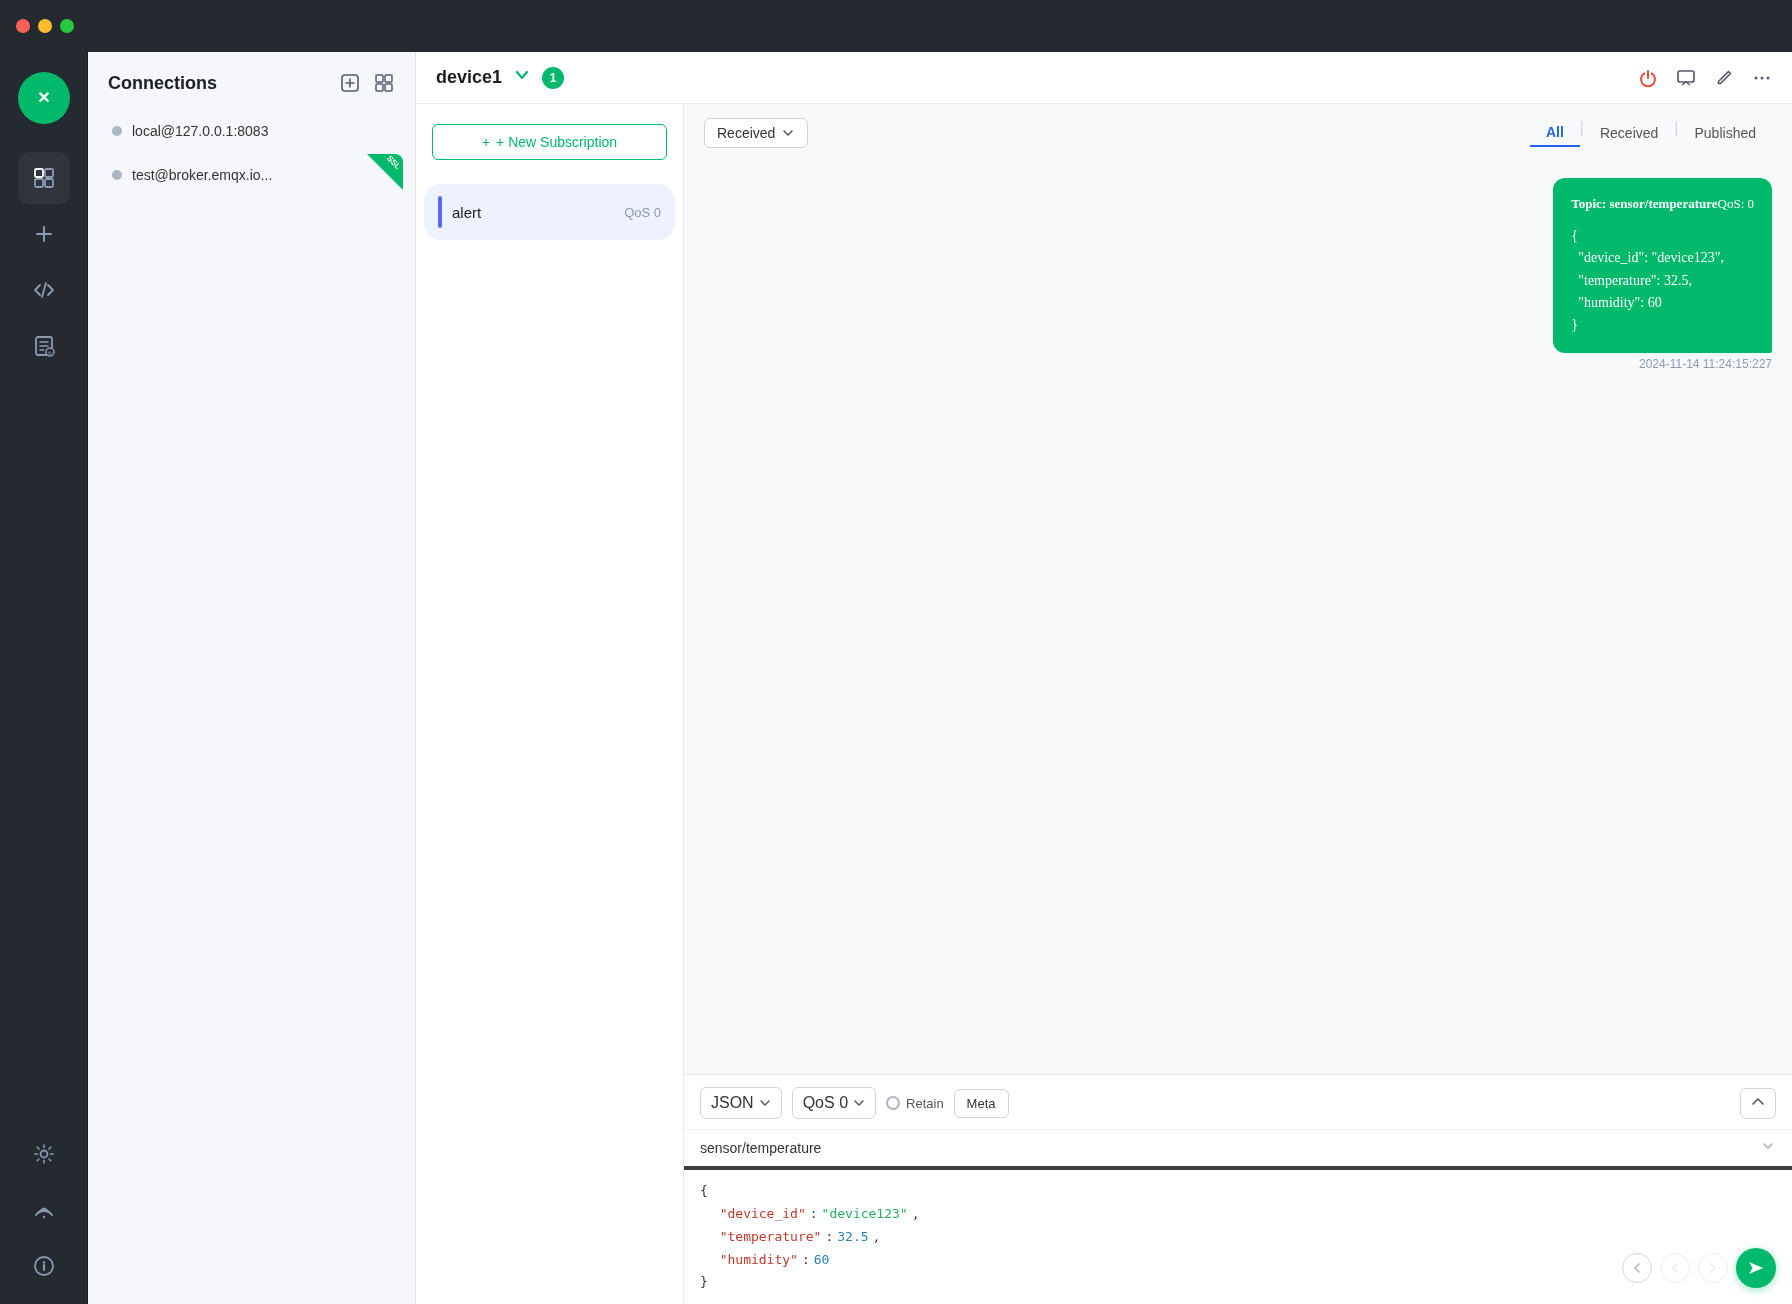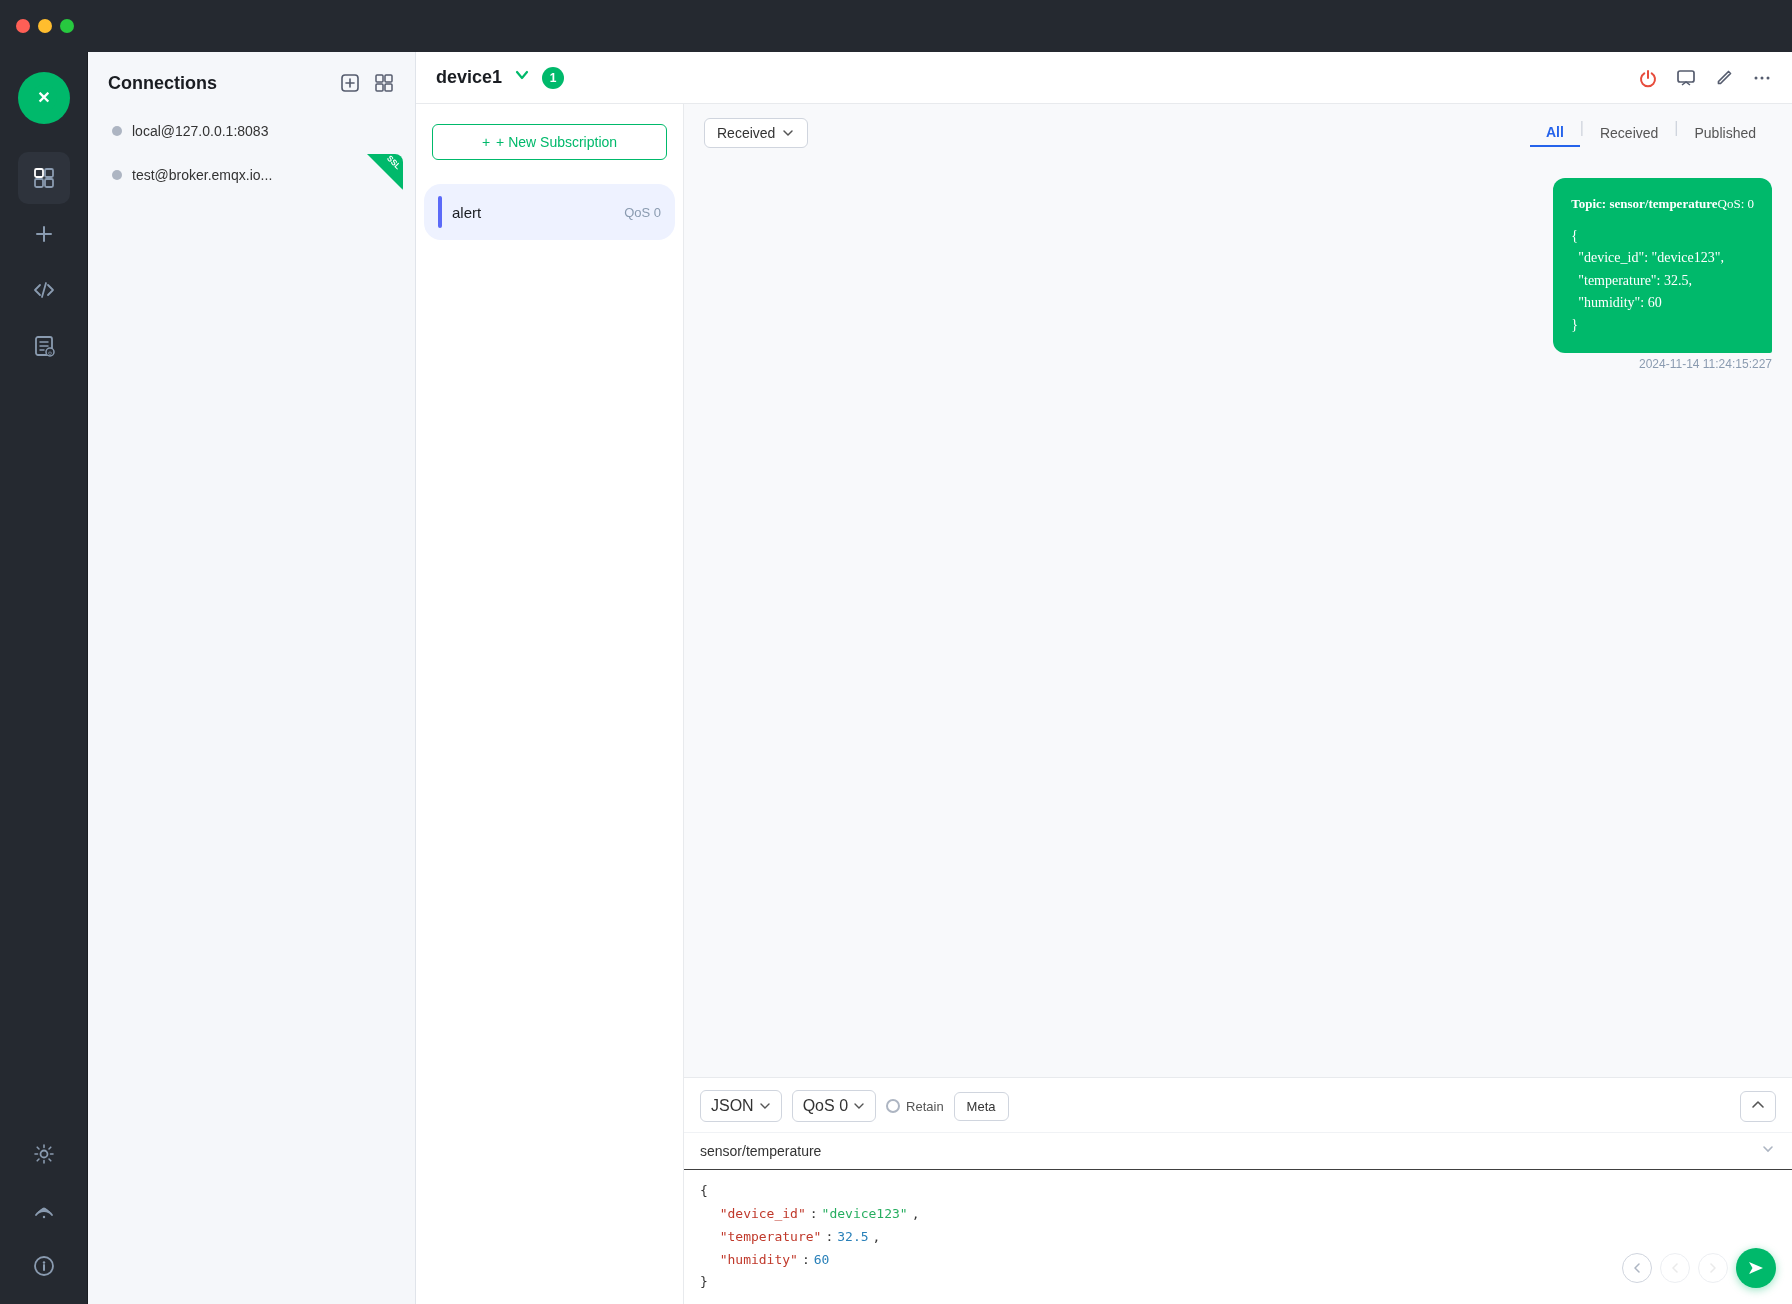--- a/index.html
+++ b/index.html
@@ -448,21 +448,21 @@
       background: white;
       cursor: pointer;
       margin-left: auto;
     }
 
     .topic-bar {
       display: flex;
       align-items: center;
       justify-content: space-between;
       padding: 8px 16px;
-      border-bottom: 1px solid #404040;
+      border-bottom: 4px solid #404040;
     }
     .topic-input {
       flex: 1;
       border: none;
       outline: none;
       font-size: 14px;
       color: #333;
       background: transparent;
     }
     .topic-chevron {

